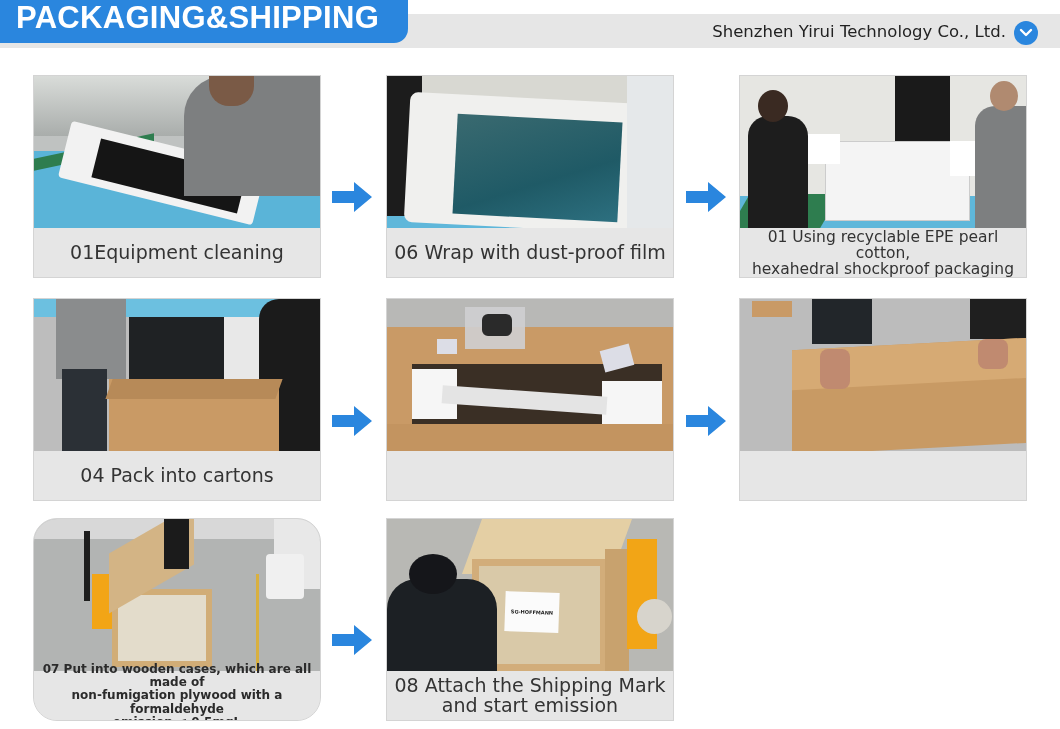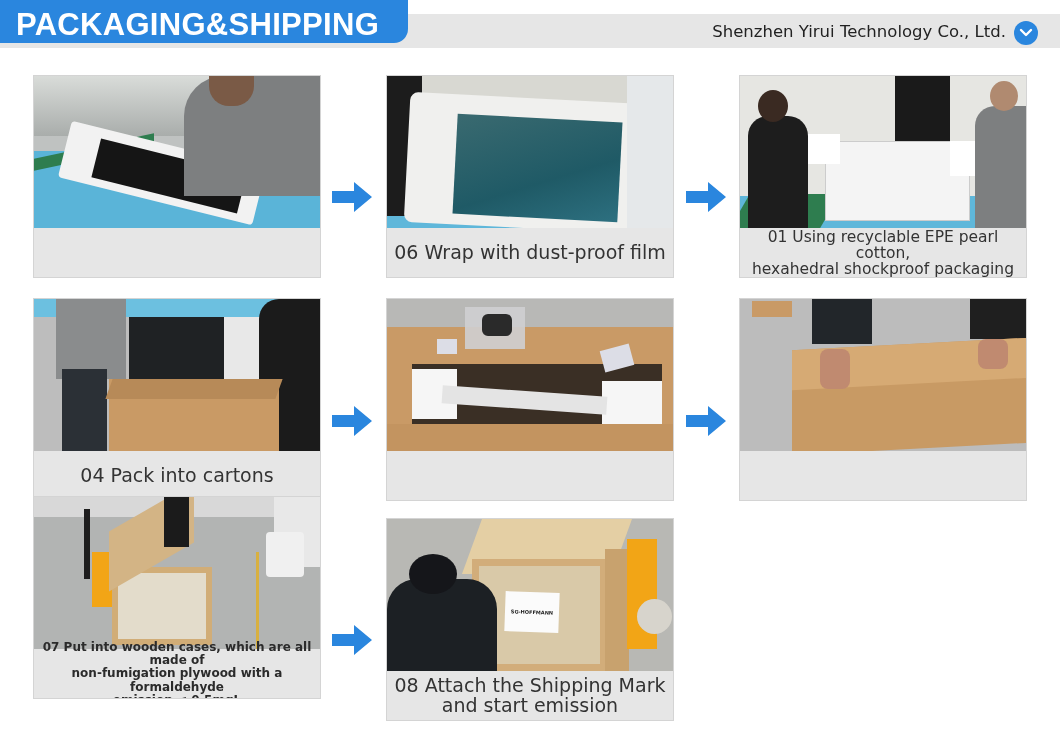--- a/index.html
+++ b/index.html
@@ -6,21 +6,21 @@
   html, body { width: 1060px; height: 729px; background: #ffffff; overflow: hidden; }
   body { position: relative; font-family: "DejaVu Sans", sans-serif; color: #333; }
 
   .header-bar {
     position: absolute; left: 0; top: 14px; width: 1060px; height: 34px;
     background: #e6e6e6;
   }
   .title-banner {
     position: absolute; left: 0; top: 0; width: 408px; height: 43px;
     background: #2a86de; border-bottom-right-radius: 14px;
-    display: flex; align-items: flex-end; padding-left: 16px;
+    display: flex; align-items: flex-start; padding-left: 16px;
   }
   .title-text {
     color: #fff; font-family: "Liberation Sans", sans-serif; font-weight: bold;
     font-size: 31px; letter-spacing: 0.3px;
   }
   .company {
     position: absolute; right: 54px; top: 14px; height: 34px;
     display: flex; align-items: center;
     font-family: "DejaVu Sans", sans-serif; font-size: 16.5px; color: #222;
   }
@@ -66,20 +66,21 @@
 <div class="card" style="left:33px; top:75px;">
   <div class="photo" style="background:#bfc2c1;">
     <div class="abs" style="left:0;top:0;width:288px;height:60px;background:linear-gradient(#d9dcd9,#a9adab);"></div>
     <div class="abs" style="left:0;top:75px;width:288px;height:77px;background:#5ab4d8;"></div>
     <div class="abs" style="left:0;top:70px;width:120px;height:12px;background:#2e7d4f;transform:skewY(-12deg);"></div>
     <div class="abs" style="left:28px;top:68px;width:200px;height:58px;background:#f2f2f2;transform:rotate(14deg);border-radius:4px;"></div>
     <div class="abs" style="left:60px;top:80px;width:150px;height:40px;background:#151515;transform:rotate(14deg);"></div>
     <div class="abs" style="left:150px;top:0;width:138px;height:120px;background:#7d7f80;border-radius:40px 0 0 0;"></div>
     <div class="abs" style="left:175px;top:0;width:45px;height:30px;background:#7a5a46;border-radius:0 0 20px 20px;"></div>
   </div>
+  <div class="caption cap-lg">01Equipment cleaning</div>
 </div>
 
 <svg class="arrow" style="left:332px; top:182px;" viewBox="0 0 40 30">
     <path d="M0 9 H22 V0 L40 15 L22 30 V21 H0 Z" fill="#2a86de"></path>
   </svg>
 
 <div class="card" style="left:386px; top:75px;">
   <div class="photo" style="background:#d8d8d2;">
     <div class="abs" style="left:0;top:100px;width:288px;height:52px;background:#5fb7da;"></div>
     <div class="abs" style="left:0;top:0;width:35px;height:140px;background:#1c1c1c;"></div>
@@ -157,21 +158,21 @@
     <div class="abs" style="left:12px;top:2px;width:40px;height:16px;background:#c99a66;"></div>
     <div class="abs" style="left:72px;top:0;width:60px;height:45px;background:#22262a;"></div>
     <div class="abs" style="left:230px;top:0;width:58px;height:40px;background:#1f1f1f;"></div>
     <div class="abs" style="left:52px;top:45px;width:236px;height:105px;background:#c89a64;transform:skewY(-3deg);"></div>
     <div class="abs" style="left:52px;top:45px;width:236px;height:40px;background:#d6aa74;transform:skewY(-3deg);"></div>
     <div class="abs" style="left:80px;top:50px;width:30px;height:40px;background:#c08a70;border-radius:8px;"></div>
     <div class="abs" style="left:238px;top:40px;width:30px;height:30px;background:#c08a70;border-radius:8px;"></div>
   </div>
 </div>
 
-<div class="card" style="left:33px; top:496px;">
+<div class="card" style="left:33px; top:518px;border-radius:24px;">
   <div class="photo" style="background:#b2b4b3;">
     <div class="abs" style="left:0;top:0;width:288px;height:20px;background:#d8d8d8;"></div>
     <div class="abs" style="left:240px;top:0;width:48px;height:70px;background:#e8e8e8;"></div>
     <div class="abs" style="left:232px;top:35px;width:38px;height:45px;background:#f0f0f0;border-radius:4px;"></div>
     <div class="abs" style="left:58px;top:55px;width:20px;height:55px;background:#f2a516;"></div>
     <div class="abs" style="left:50px;top:12px;width:6px;height:70px;background:#1e1e1e;"></div>
     <div class="abs" style="left:78px;top:70px;width:100px;height:78px;background:#e3dccb;border:6px solid #d1ad77;"></div>
     <div class="abs" style="left:75px;top:10px;width:85px;height:60px;background:#d3b485;transform:skewY(-30deg);"></div>
     <div class="abs" style="left:130px;top:0;width:25px;height:50px;background:#1b1b1b;"></div>
     <div class="abs" style="left:222px;top:55px;width:3px;height:97px;background:#d8b040;"></div>

